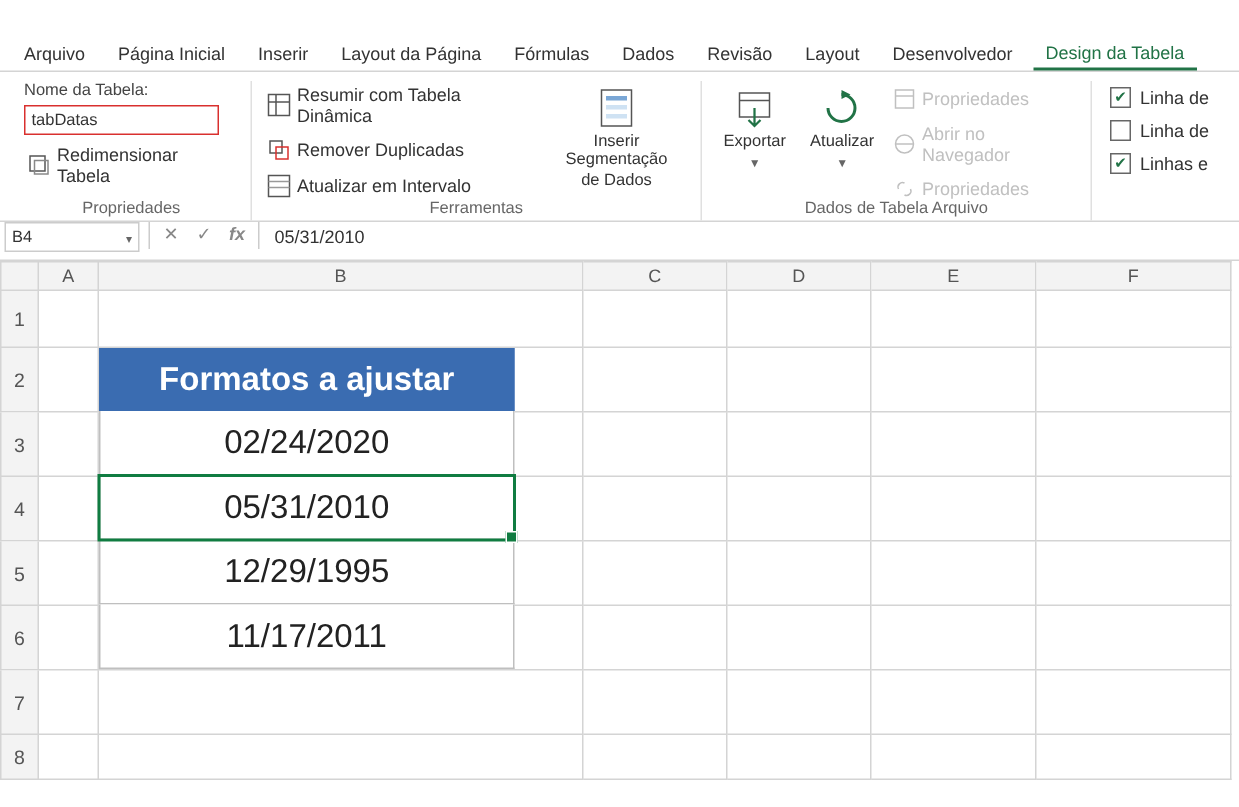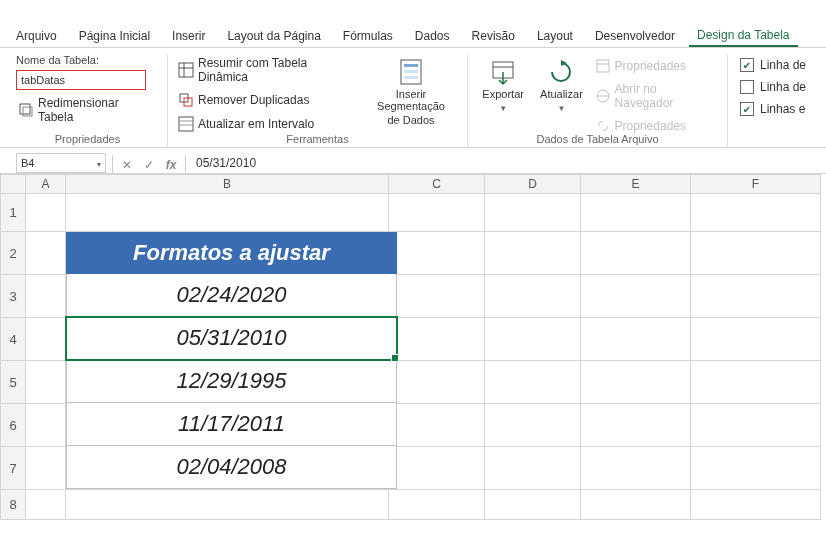--- a/index.html
+++ b/index.html
@@ -112,24 +112,24 @@
       border: 1px solid #666;
       display: inline-flex;
       align-items: center;
       justify-content: center;
       font-size: 10px;
       color: #217346;
     }
     
     .formula-bar {
       display: flex;
-      align-items: flex-end;
+      align-items: flex-start;
       height: 26px;
       border-bottom: 1px solid #d4d4d4;
-      padding: 0 16px;
+      padding: 0 3px;
       gap: 6px;
     }
     .name-box {
       width: 90px;
       height: 20px;
       border: 1px solid #ccc;
       display: flex;
       align-items: center;
       justify-content: space-between;
       padding: 0 4px;
@@ -194,22 +194,21 @@
       border-bottom: 1px solid #d4d4d4;
       display: flex;
       align-items: center;
       justify-content: center;
     }
     
     .table-box {
       position: absolute;
       left: 66px;
       top: 58px;
-      width: 331px;
-      font-style: italic;
+      width: 277px;
     }
     .tbl-header {
       background: #3a6cb1;
       color: #fff;
       font-weight: 600;
       font-size: 22px;
       height: 42px;
       display: flex;
       align-items: center;
       justify-content: center;
@@ -510,15 +509,14 @@
       <div class="cell cw-F rh-8"></div>
     </div>
   </div>
 
   <div class="table-box">
     <div class="tbl-header">Formatos a ajustar</div>
     <div class="tbl-cell">02/24/2020</div>
     <div class="tbl-cell selected">05/31/2010</div>
     <div class="tbl-cell">12/29/1995</div>
     <div class="tbl-cell">11/17/2011</div>
-    <div class="tbl-cell">02/04/2008</div>
   </div>
 </div>
 
 </body></html>

